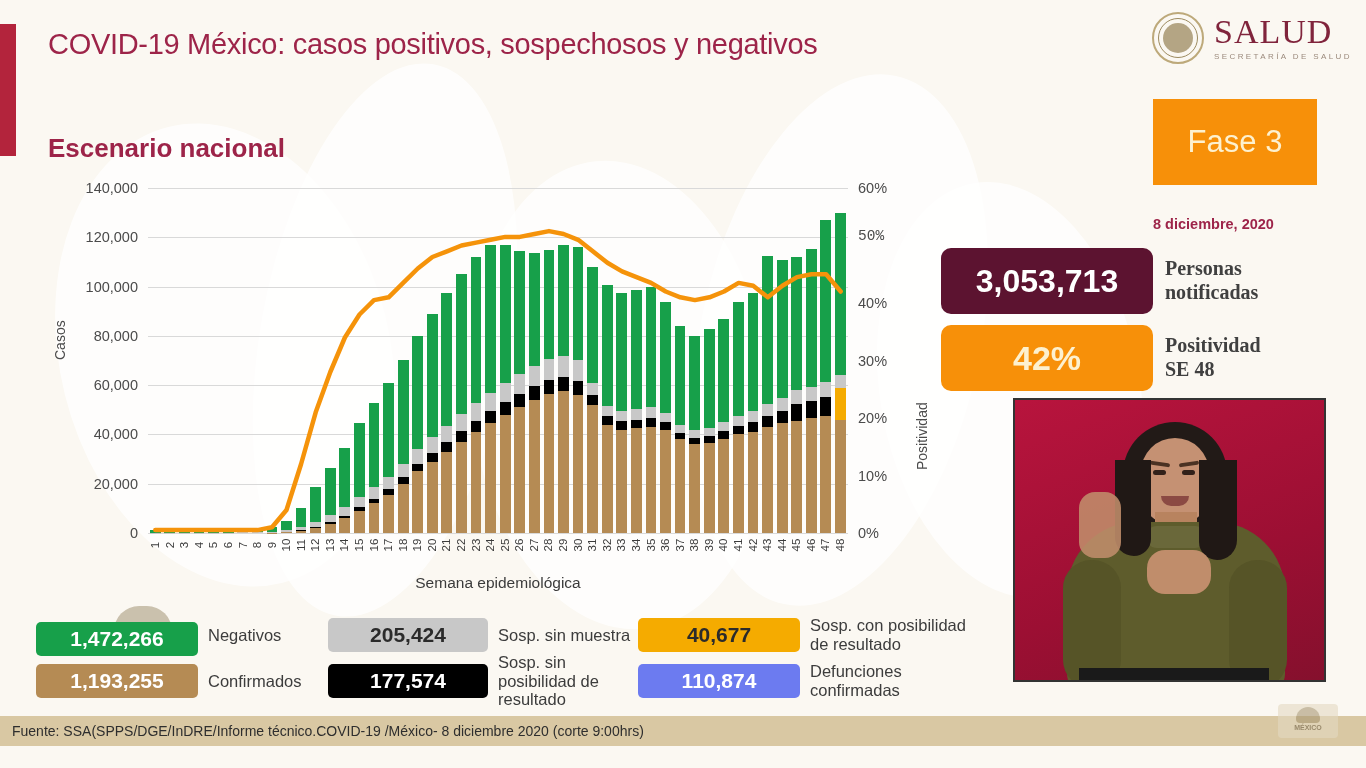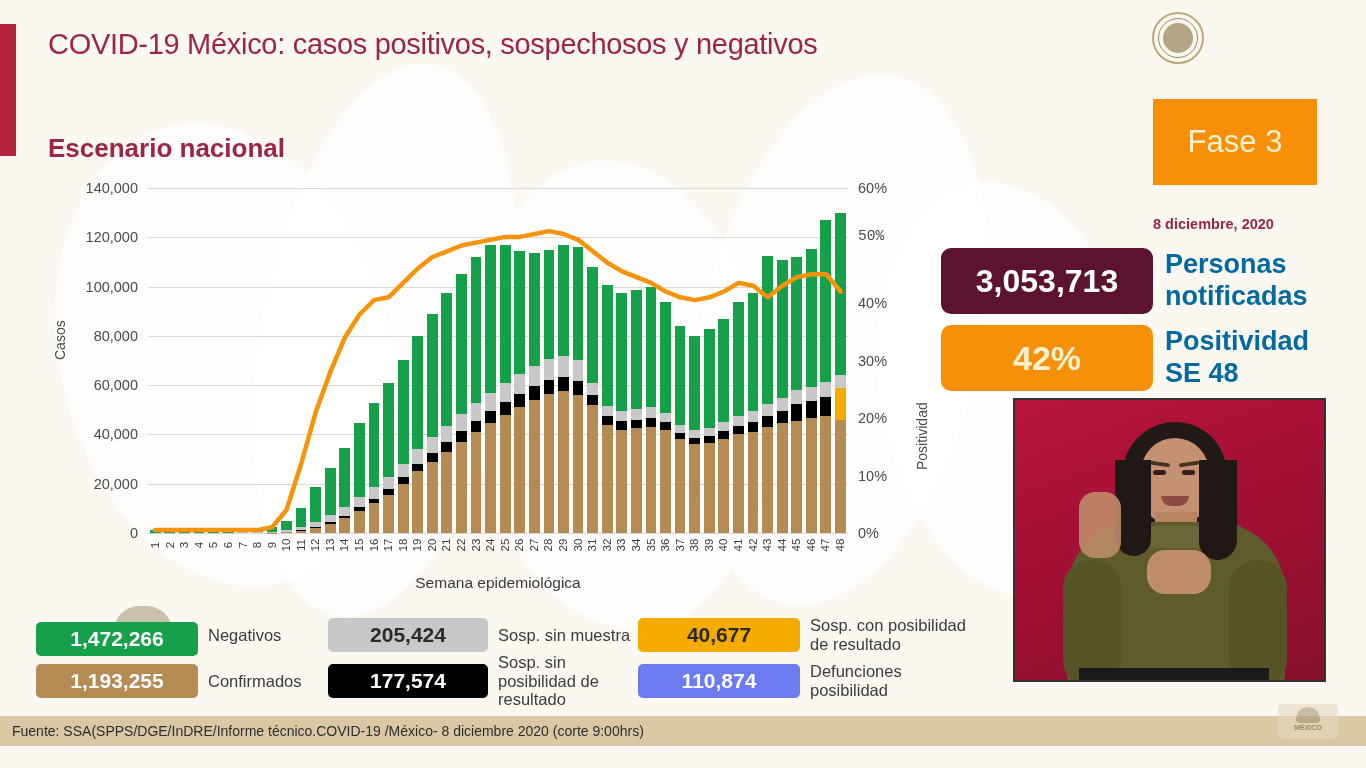--- a/index.html
+++ b/index.html
@@ -83,21 +83,21 @@
   #stat-notificadas { left: 941px; top: 248px; }
   #stat-positividad { left: 941px; top: 325px; }
   .pill {
     display: flex; align-items: center; justify-content: center;
     border-radius: 10px; height: 66px;
   }
   #pill-notificadas { width: 212px; background: #5c1330; }
   #pill-notificadas .pill-value { font-size: 32px; font-weight: bold; color: #ffffff; }
   #pill-positividad { width: 212px; background: #f79009; }
   #pill-positividad .pill-value { font-size: 34px; font-weight: bold; color: #fdf1cf; }
-  .stat-caption { font-size: 27px; font-weight: bold; color: #0369a1; line-height: 1.18; }
+  .stat-caption { font-size: 20px; font-weight: bold; color: #404040; line-height: 1.18; font-family: Liberation Serif, serif; }
 
   
   #video-panel {
     position: absolute; left: 1013px; top: 398px; width: 313px; height: 284px;
     background: #a81238; border: 2px solid #333; overflow: hidden;
   }
   #vp-bg { position: absolute; inset: 0; background: linear-gradient(160deg,#b8143d 0%, #9c0f33 60%, #85102d 100%); }
   #vp-hair {
     position: absolute; left: 108px; top: 22px; width: 104px; height: 112px;
     border-radius: 52px 52px 44px 44px; background: #221a17;
@@ -234,20 +234,24 @@
 
   <div id="accent-bar"></div>
 
   <div id="title">COVID-19 México: casos positivos, sospechosos y negativos</div>
   <div id="subtitle">Escenario nacional</div>
 
   <div id="salud-logo">
     <div id="eagle-seal">
       <div class="seal-ring"></div>
         <div class="seal-inner"></div>
+    </div>
+    <div>
+      <div id="salud-word">SALUD</div>
+      <div id="salud-sub">SECRETARÍA DE SALUD</div>
     </div>
   </div>
 
   <div id="fase-box">
     <span id="fase-label">Fase 3</span>
   </div>
   <div id="fase-date">8 diciembre, 2020</div>
 
   <div class="stat-row" id="stat-notificadas">
     <div class="pill" id="pill-notificadas">
@@ -760,21 +764,21 @@
         <div class="lg-text">Negativos</div>
         <div class="lg-chip chip-sinmuestra" style="background: rgb(200, 200, 200);">205,424</div>
         <div class="lg-text">Sosp. sin muestra</div>
         <div class="lg-chip chip-conpos" style="background: rgb(245, 171, 0);">40,677</div>
         <div class="lg-text">Sosp. con posibilidad de resultado</div>
         <div class="lg-chip chip-confirmados" style="background: rgb(181, 139, 84);">1,193,255</div>
         <div class="lg-text">Confirmados</div>
         <div class="lg-chip chip-sinpos" style="background: rgb(0, 0, 0);">177,574</div>
         <div class="lg-text">Sosp. sin posibilidad de resultado</div>
         <div class="lg-chip chip-defunciones" style="background: rgb(108, 123, 240);">110,874</div>
-        <div class="lg-text">Defunciones posibilidad</div>
+        <div class="lg-text">Defunciones confirmadas</div>
       </div>
   </div>
 
   <div id="footer">
     <span id="footer-text">Fuente: SSA(SPPS/DGE/InDRE/Informe técnico.COVID-19 /México- 8 diciembre 2020 (corte 9:00hrs)</span>
   </div>
   <div id="footer-shadow"></div>
 
   <div id="gob-mx-badge">
     <div class="bx"></div>

